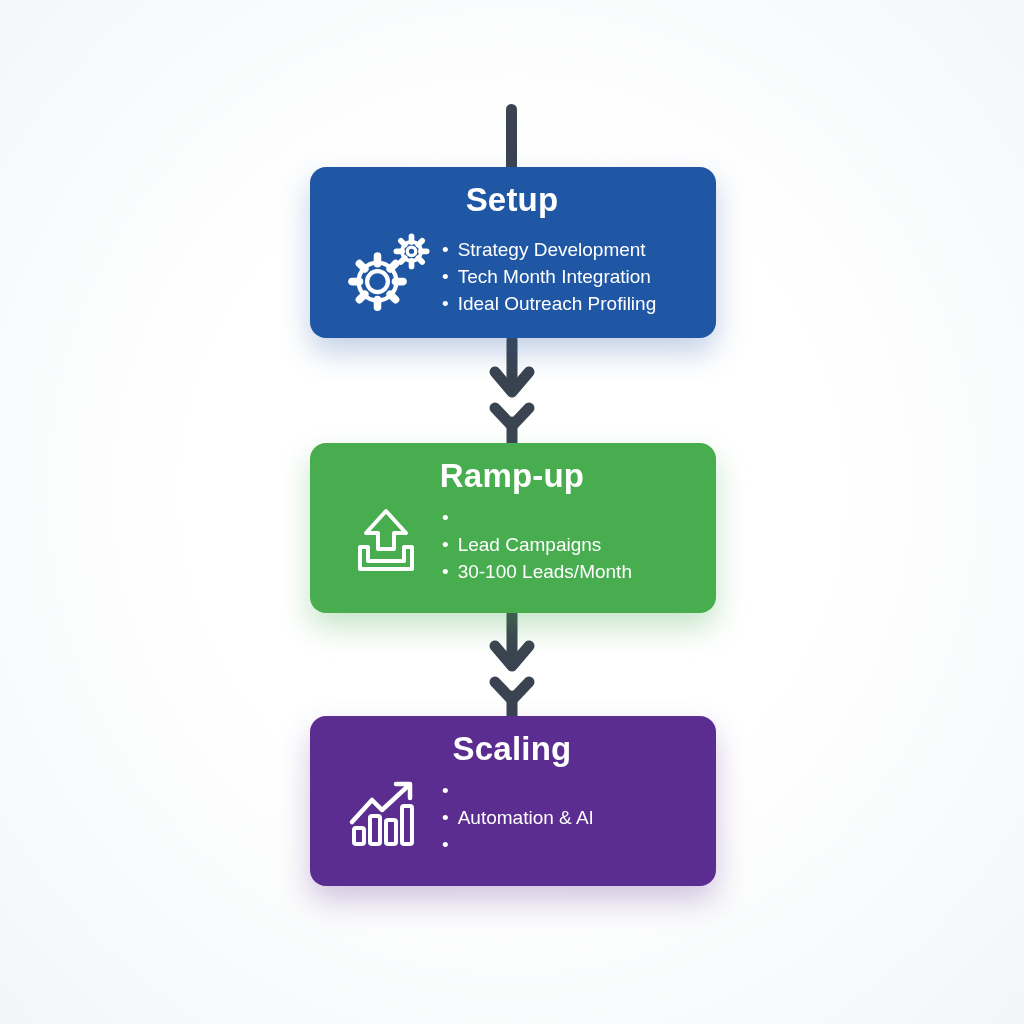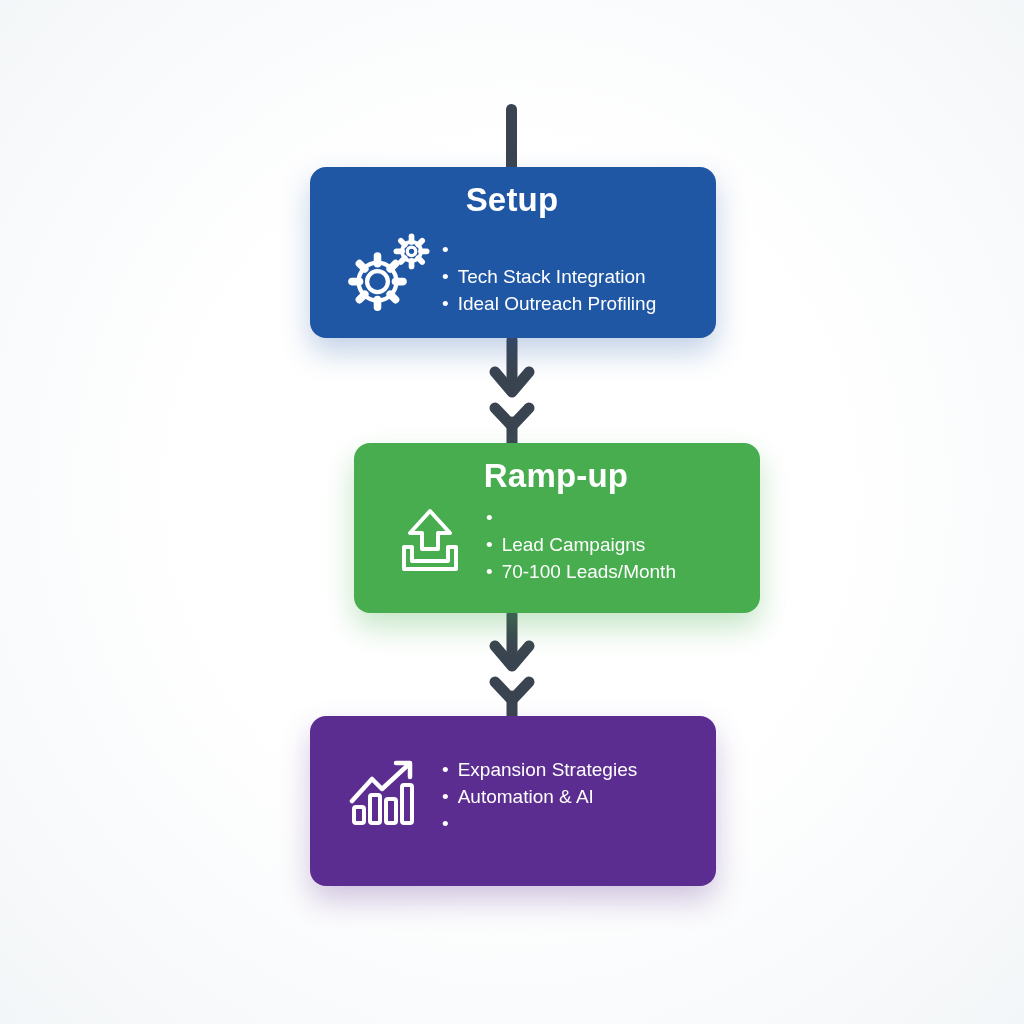--- a/index.html
+++ b/index.html
@@ -22,21 +22,21 @@
   .stage{
     position:absolute;left:310px;width:406px;
     border-radius:16px;color:#ffffff;
     display:grid;
     grid-template-columns:112px 1fr;
     grid-template-rows:auto 1fr;
     padding:14px 22px 20px 20px;
     box-sizing:border-box;
   }
   .stage.s0{top:167px;height:171px;box-shadow:0 14px 30px rgba(32,87,165,0.28);}
-  .stage.s1{top:443px;height:170px;box-shadow:0 14px 30px rgba(71,173,79,0.32);margin-left:44px;}
+  .stage.s1{top:443px;height:170px;box-shadow:0 14px 30px rgba(71,173,79,0.32);}
   .stage.s2{top:716px;height:170px;box-shadow:0 14px 30px rgba(92,45,144,0.28);}
 
   .stage h2{
     grid-column:1 / 3;
     margin:0 0 4px 0;
     text-align:center;
     font-size:33px;
     font-weight:700;
     letter-spacing:0.2px;
   }
@@ -114,24 +114,25 @@
           </g>
           <circle cx="82" cy="30" r="10" stroke-width="4"></circle>
           <circle cx="82" cy="30" r="4.5" stroke-width="3.5"></circle>
         </g>
       </svg>
     </div>
     <div class="content-col">
       <ul class="bullets">
         <li>
           <span class="dot">•</span>
+          <span>Strategy Development</span>
         </li>
         <li>
           <span class="dot">•</span>
-          <span>Tech Stack Integration</span>
+          <span>Tech Month Integration</span>
         </li>
         <li>
           <span class="dot">•</span>
           <span>Ideal Outreach Profiling</span>
         </li>
       </ul>
     </div>
   </section>
 
   <section class="stage s1" style="background-color: rgb(71, 173, 79);">
@@ -148,44 +149,44 @@
       <ul class="bullets">
         <li>
           <span class="dot">•</span>
         </li>
         <li>
           <span class="dot">•</span>
           <span>Lead Campaigns</span>
         </li>
         <li>
           <span class="dot">•</span>
-          <span>70-100 Leads/Month</span>
+          <span>30-100 Leads/Month</span>
         </li>
       </ul>
     </div>
   </section>
 
   <section class="stage s2" style="background-color: rgb(92, 45, 144);">
+    <h2>Scaling</h2>
     <div class="icon-col">
       <svg width="80" height="80" viewBox="0 0 80 80">
         <g stroke="#ffffff" fill="none" stroke-linejoin="round" stroke-linecap="round">
           <rect x="8" y="52" width="10" height="16" rx="2" stroke-width="4"></rect>
           <rect x="24" y="40" width="10" height="28" rx="2" stroke-width="4"></rect>
           <rect x="40" y="44" width="10" height="24" rx="2" stroke-width="4"></rect>
           <rect x="56" y="30" width="10" height="38" rx="2" stroke-width="4"></rect>
           <path d="M6 46 L26 24 L36 34 L62 10" stroke-width="4.5"></path>
           <path d="M50 8 L64 8 L64 22" stroke-width="4.5"></path>
         </g>
       </svg>
     </div>
     <div class="content-col">
       <ul class="bullets">
         <li>
           <span class="dot">•</span>
-          <span>Expansion Strategies</span>
         </li>
         <li>
           <span class="dot">•</span>
           <span>Automation &amp; AI</span>
         </li>
         <li>
           <span class="dot">•</span>
         </li>
       </ul>
     </div>

